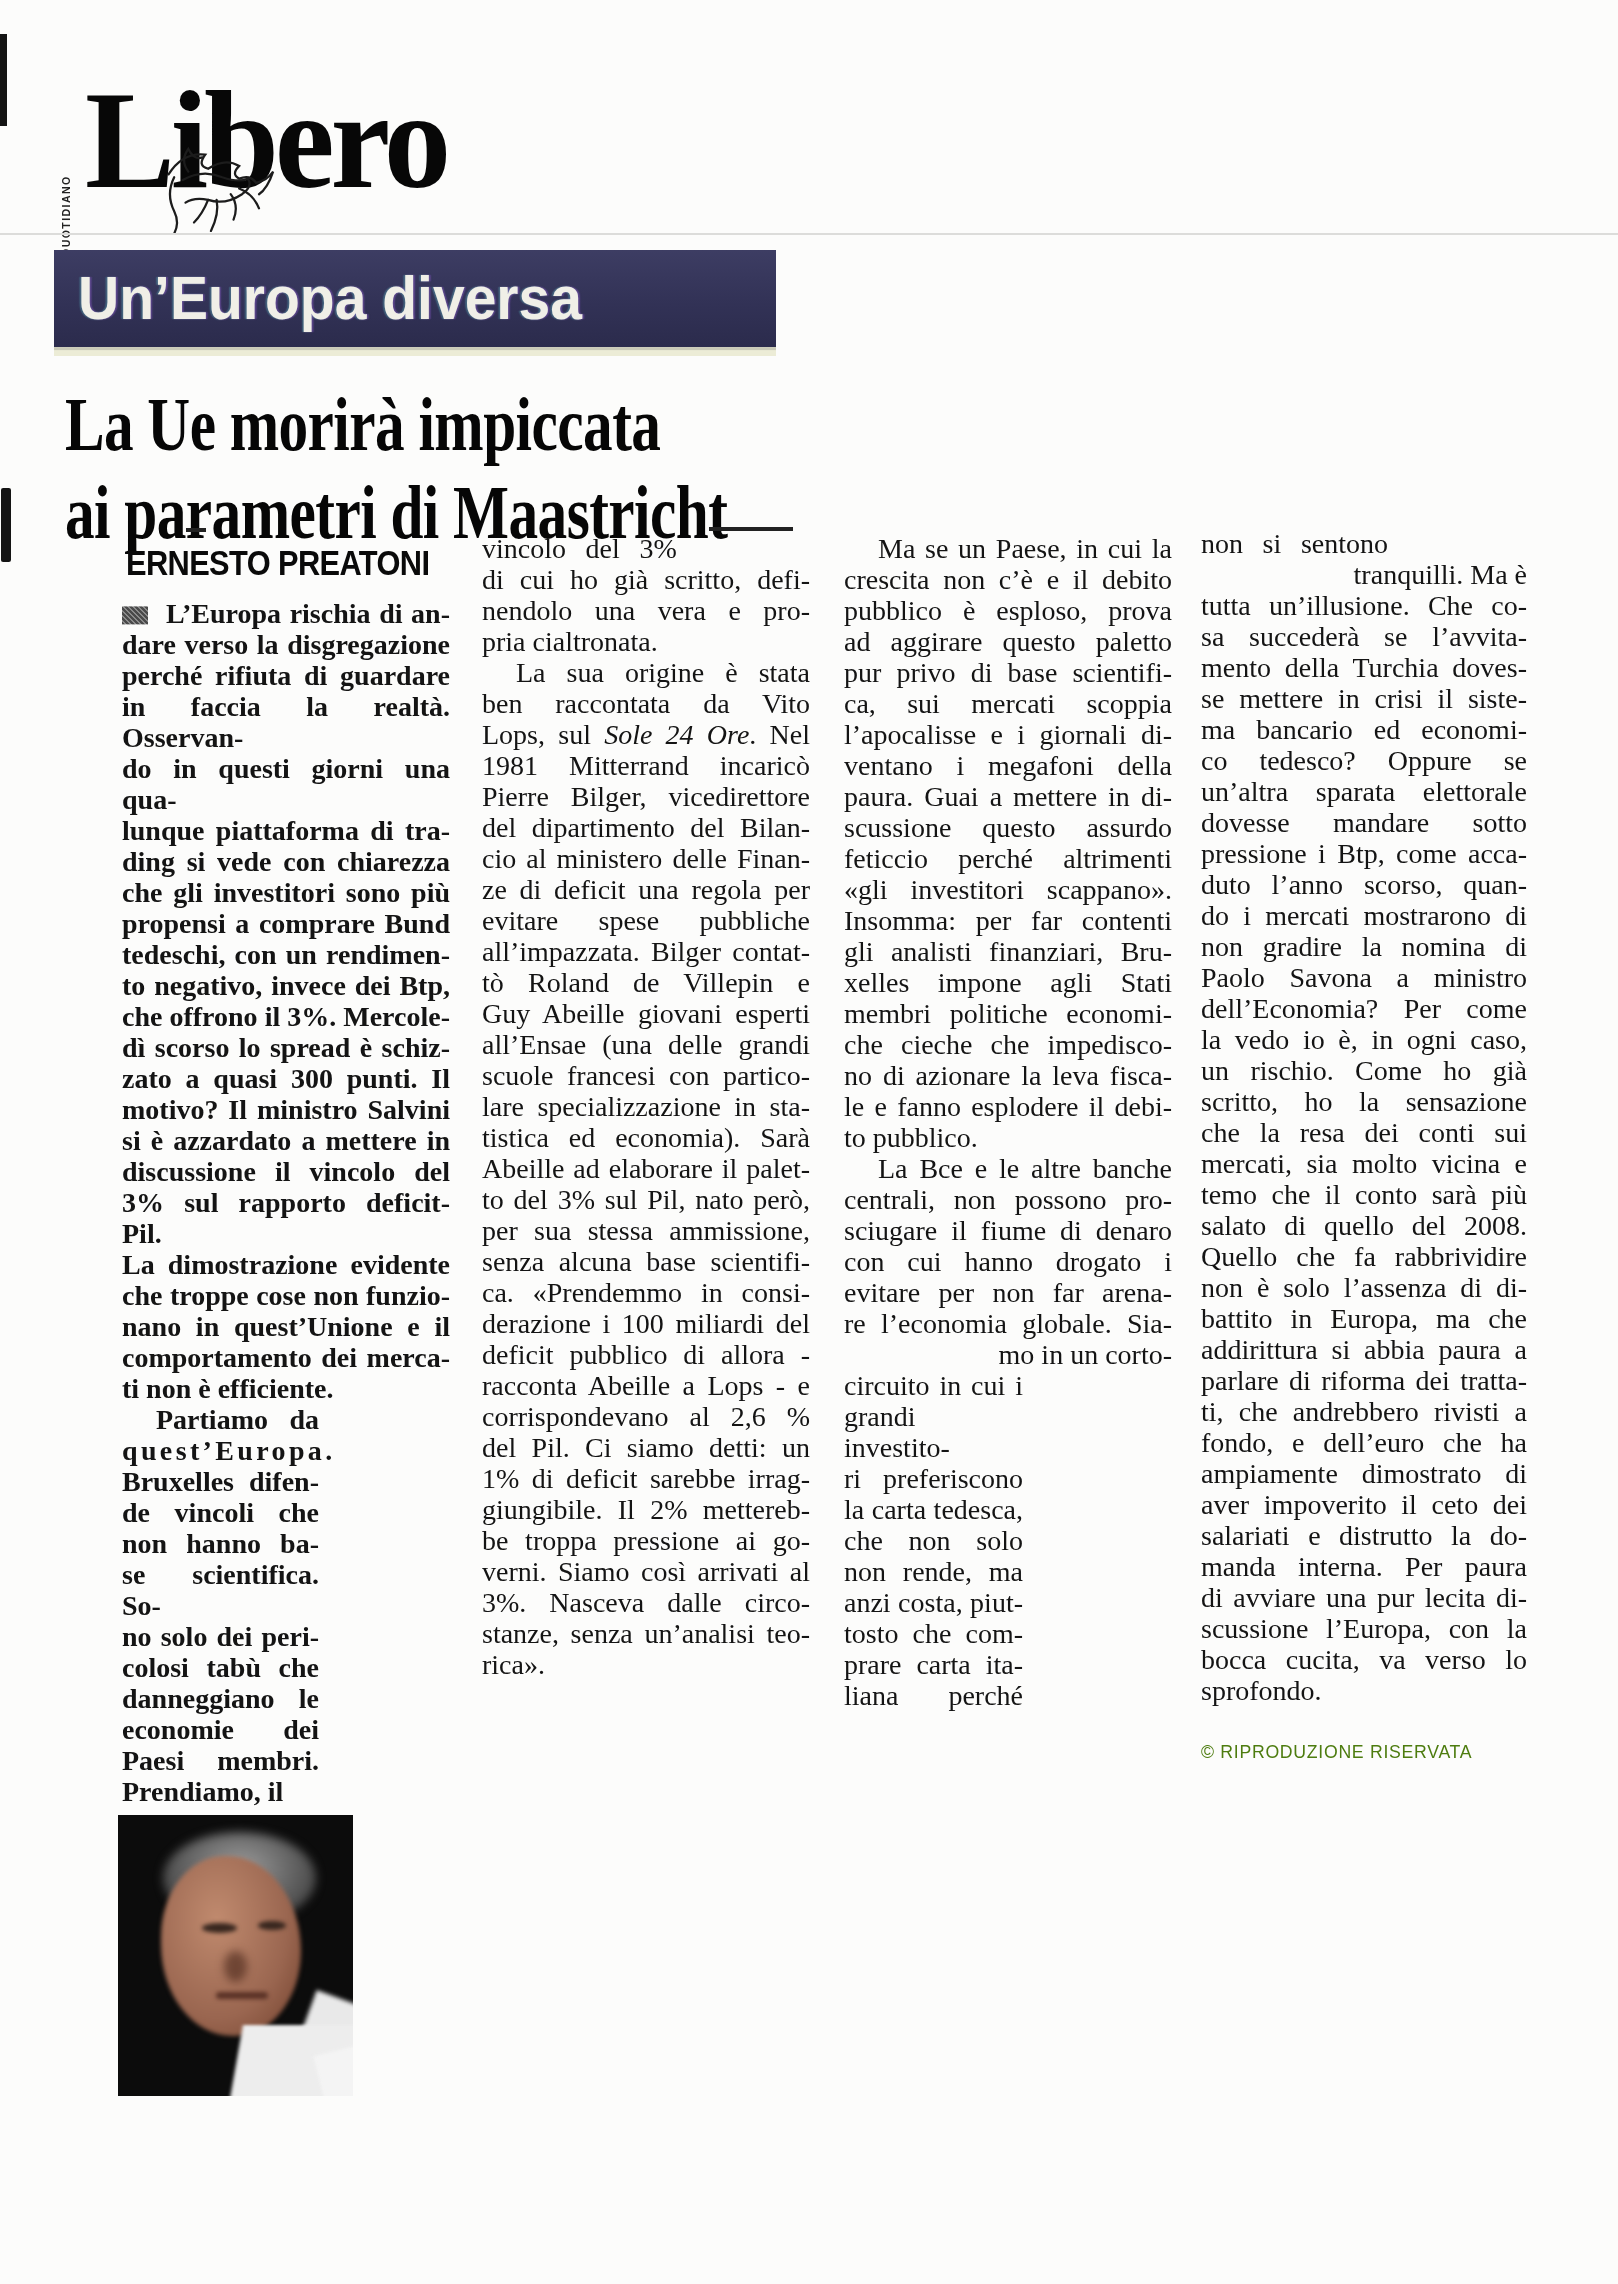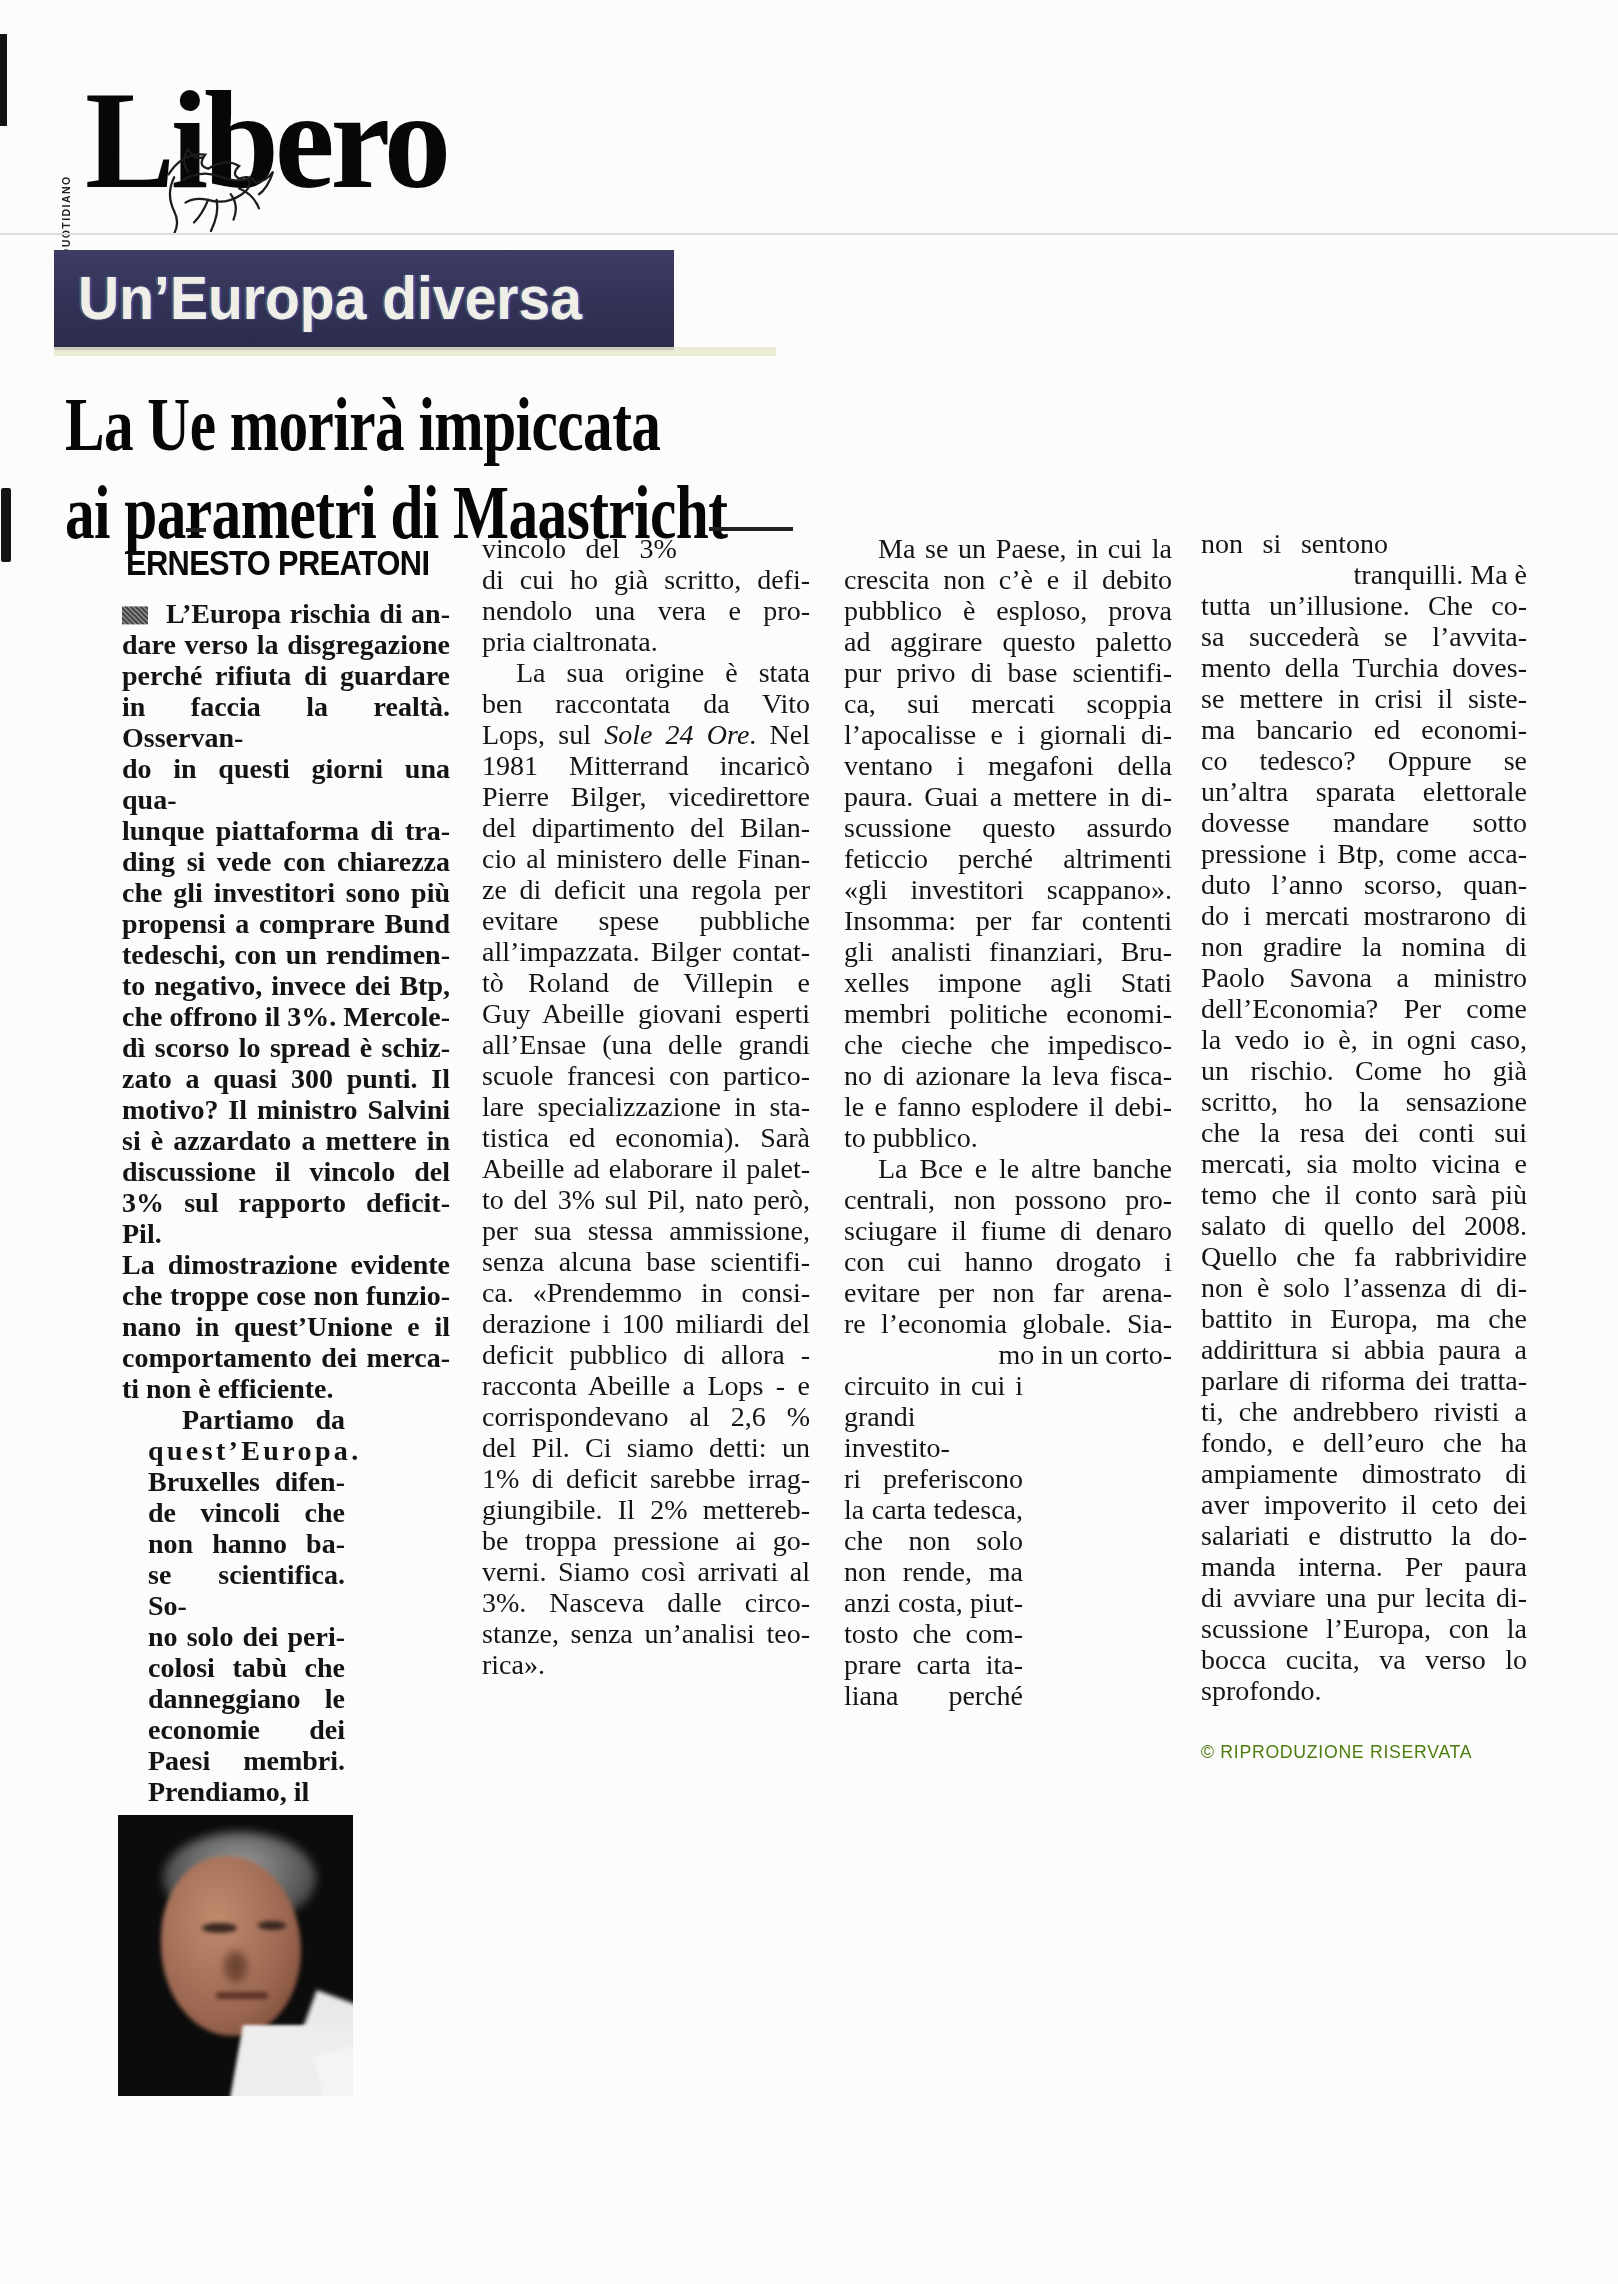--- a/index.html
+++ b/index.html
@@ -15,21 +15,21 @@
   #masthead{position:absolute;left:61px;top:91px;width:454px;height:149px;}
   #logo-title{position:absolute;left:24px;top:-31px;font-family:"Liberation Serif",serif;
       font-weight:bold;font-size:139px;letter-spacing:-4.3px;color:#070707;
       transform:scaleX(.97);transform-origin:left top;}
   #logo-vertical{position:absolute;left:-1.4px;top:60px;height:106px;
       font-family:"Liberation Sans",sans-serif;font-size:10.6px;letter-spacing:1.4px;color:#222;
       writing-mode:vertical-rl;transform:rotate(180deg);font-weight:bold;}
   #pegasus{position:absolute;left:79px;top:41px;width:156px;height:106px;}
 
   
-  #kicker{position:absolute;left:54px;top:250px;width:620px;height:98px;
+  #kicker{position:absolute;left:54px;top:250px;width:722px;height:98px;
       background:linear-gradient(180deg,#3d3d63 0%,#323256 55%,#2b2b4c 100%);
       box-shadow:0 2.1px 0 #1e1e38;}
   #kicker-label{position:absolute;left:24px;top:0;line-height:96px;
       font-family:"Liberation Sans",sans-serif;font-weight:bold;font-size:62px;
       color:#f0efe7;transform:scaleX(.92);transform-origin:left center;
       text-shadow:2.1px 0 1.4px rgba(150,90,220,.35), -2.1px 0 1.4px rgba(90,200,210,.28), 0 0 2.1px rgba(255,255,255,.25);}
   #kicker-glow{position:absolute;left:54px;top:347px;width:722px;height:8.5px;background:#e9e9cf;opacity:.85;}
 
   
   #headline{position:absolute;left:65px;top:380px;width:851px;}
@@ -46,21 +46,21 @@
   #col1{left:122px;top:598px;font-weight:bold;}
   #col2{left:482px;top:533px;}
   #col3{left:844px;top:533px;}
   #col4{left:1201px;top:528px;width:326px;}
 
   .line{font-size:28px;line-height:31px;text-align:justify;text-align-last:justify;
         color:#141414;}
   .line.end{text-align-last:left;}
   .line.right{text-align-last:right;}
   .line.ind{text-indent:34px;}
-  .line.nar{width:197px;margin-left:26px;}
+  .line.nar{width:197px;}
   .line.nar3{width:179px;}
   .line.ws{word-spacing:.45em;}
   .line.sp{letter-spacing:.12em;}
   .it{font-style:italic;}
   .bmark{display:inline-block;width:25.5px;height:18.4px;margin-right:18.4px;transform:translateY(1.4px);
       background:repeating-linear-gradient(45deg,#4a4a4a 0 2.1px,#8a8a8a 2.1px 3.5px);}
 
   
   #copyright{position:absolute;left:1201px;top:1742px;font-family:"Liberation Sans",sans-serif;
       font-size:17.7px;letter-spacing:0.7px;color:#4d7c0f;}

